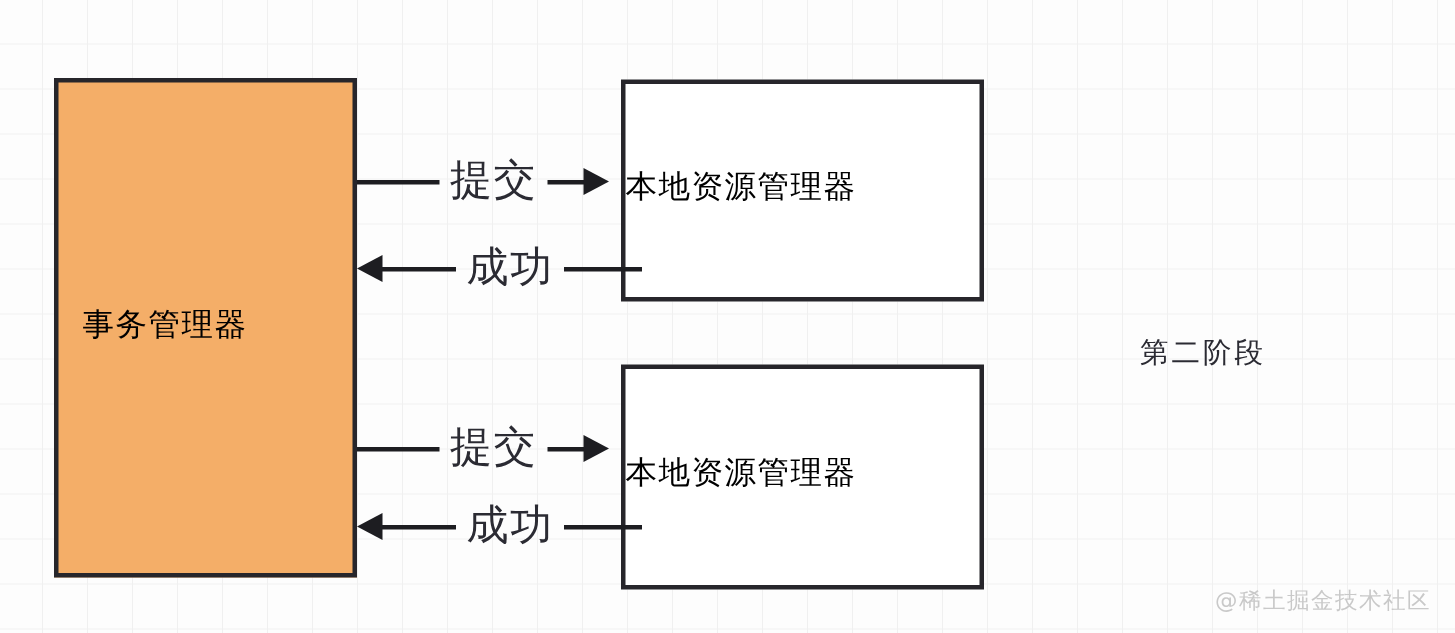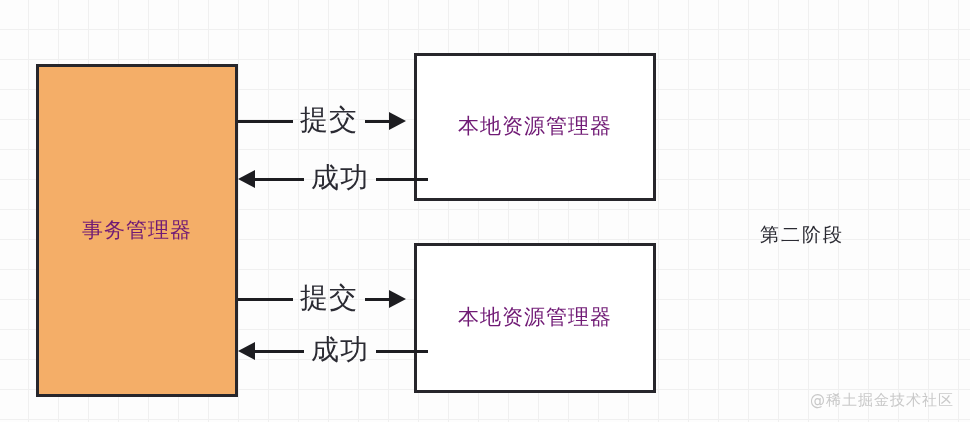--- a/index.html
+++ b/index.html
@@ -21,33 +21,34 @@
     font-family: "DejaVu Sans", "Liberation Sans", sans-serif;
   }
 
   
   .node {
     position: absolute;
     box-sizing: border-box;
     border: 3px solid #27262b;
     display: flex;
     align-items: center;
-    justify-content: center;
-    color: #701a75;
+    color: #000000;
     font-size: 21px;
     letter-spacing: 1px;
     line-height: 1.2;
     white-space: nowrap;
+    font-family: Liberation Mono, monospace;
   }
   .node.orange {
     background: #f4ae68;
     left: 36px;
-    top: 64px;
+    top: 52px;
     width: 202px;
     height: 333px;
+    padding-left: 16px;
   }
   .node.plain {
     background: #ffffff;
   }
   .node.rm-top {
     left: 414px;
     top: 53px;
     width: 242px;
     height: 148px;
   }

